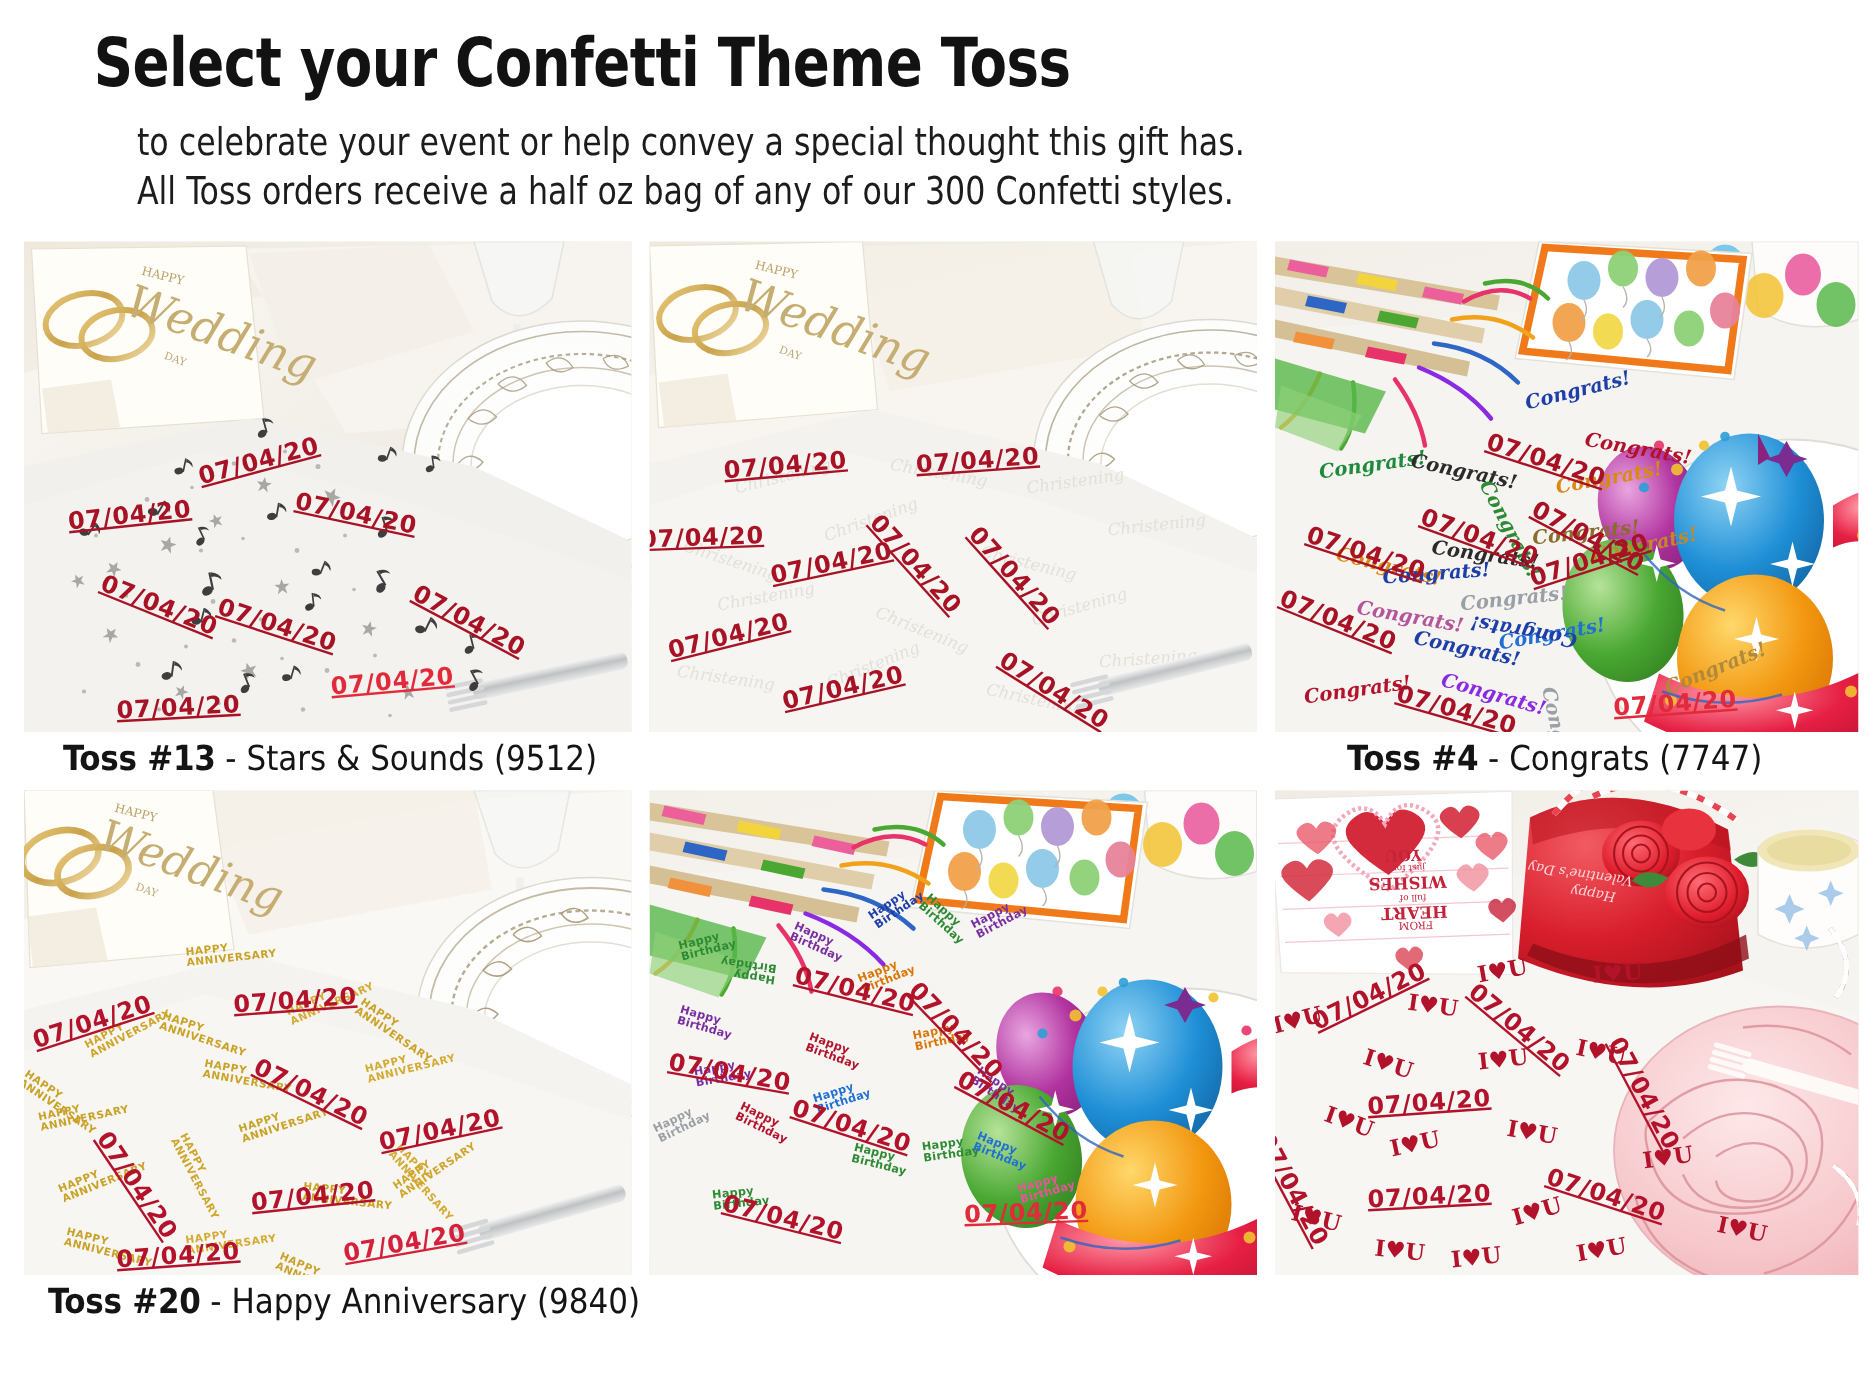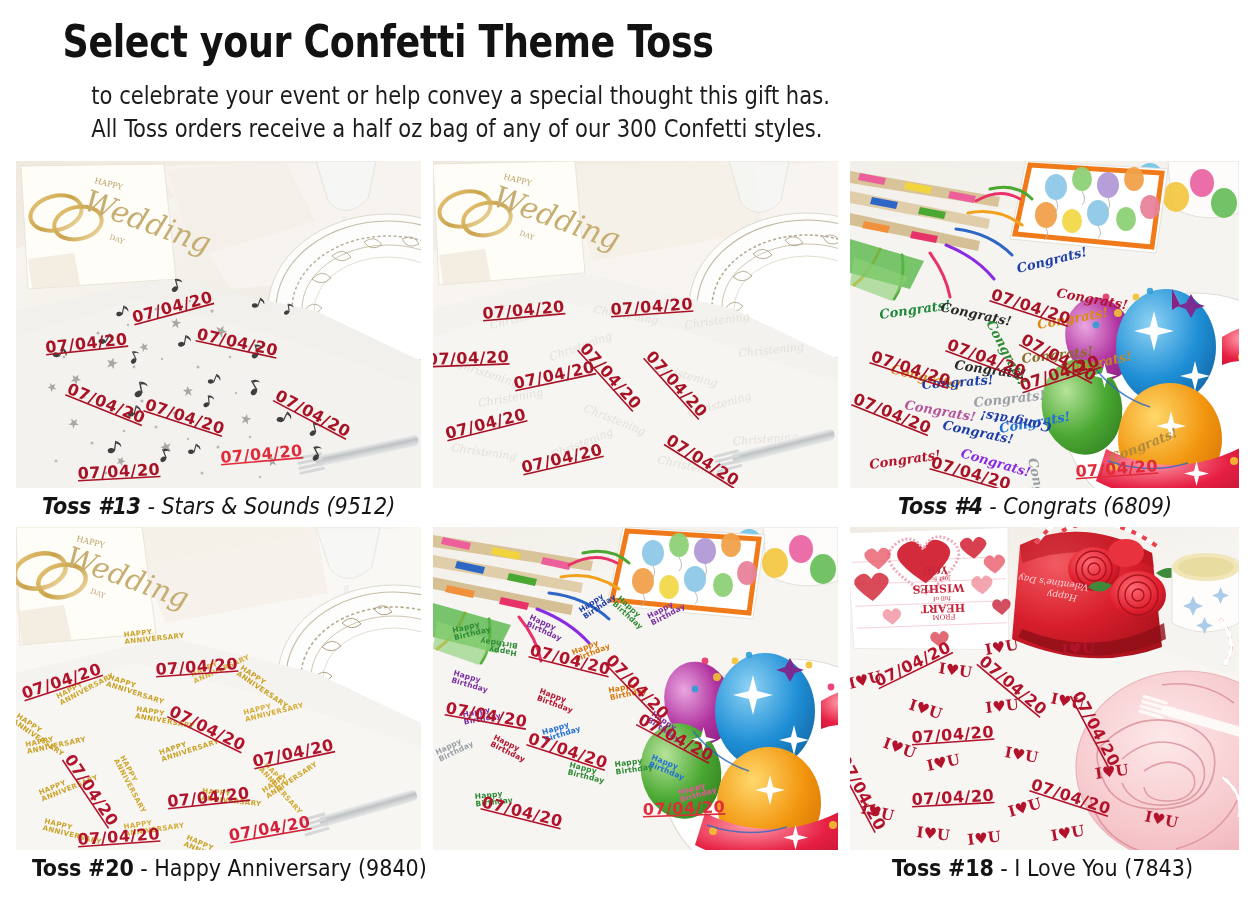--- a/index.html
+++ b/index.html
@@ -72,21 +72,21 @@
 
   .caption {
     font-family: "DejaVu Sans Condensed", "Liberation Sans Narrow", "Liberation Sans", sans-serif;
     font-size: 23px;
     color: #141414;
     white-space: nowrap;
     padding-top: 7px;
     padding-bottom: 9px;
     line-height: 1.0;
   }
-  .row1 .caption { padding-left: 26px; font-style: italic; }
+  .row1 .caption { padding-left: 26px; }
   .cell-13 .caption { padding-left: 26px; }
   .cell-14 .caption { padding-left: 42px; }
   .cell-15 .caption { padding-left: 48px; }
   .cell-16 .caption { padding-left: 16px; }
   .cell-17 .caption { padding-left: 17px; }
   .cell-18 .caption { padding-left: 42px; }
 
   .cap-id {
     font-weight: 700;
     letter-spacing: -0.2px;
@@ -770,21 +770,21 @@
             </g>
           <g transform="translate(226,316) rotate(-4)" fill="#e12a3a">
               <text text-decoration="underline">07/04/20</text>
             </g>
         </g>
       </svg>
     </div>
     <div class="caption">
       <span class="cap-id">Toss #4</span>
       <span class="cap-dash">-</span>
-      <span class="cap-name">Congrats (6809)</span>
+      <span class="cap-name">Congrats (7747)</span>
     </div>
   </div>
 
   <div class="cell cell-16 row2">
     <div class="thumb">
       <svg viewBox="0 0 405 323" preserveAspectRatio="xMidYMid slice">
         <defs>
           <linearGradient id="g16bg" x1="0" y1="0" x2="0.3" y2="1">
             <stop offset="0" stop-color="#f1ece2"></stop>
               <stop offset="0.4" stop-color="#f8f5f0"></stop>
@@ -1422,20 +1422,15 @@
             </g>
           <g transform="translate(180,262) rotate(18)">
               <text text-decoration="underline">07/04/20</text>
             </g>
           <g transform="translate(62,278) rotate(-3)">
               <text text-decoration="underline">07/04/20</text>
             </g>
         </g>
       </svg>
     </div>
-    <div class="caption">
-      <span class="cap-id">Toss #18</span>
-      <span class="cap-dash">-</span>
-      <span class="cap-name">I Love You (7843)</span>
-    </div>
   </div>
 
 </div>
 
 </body></html>

